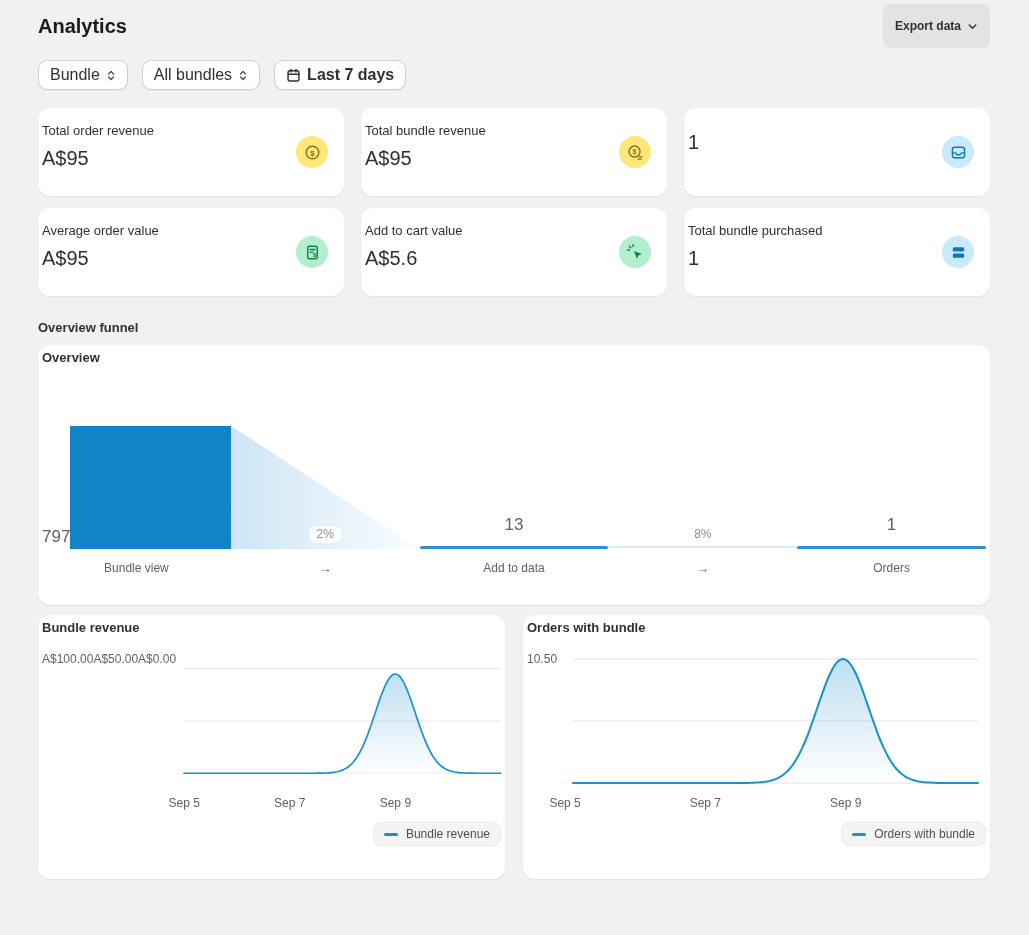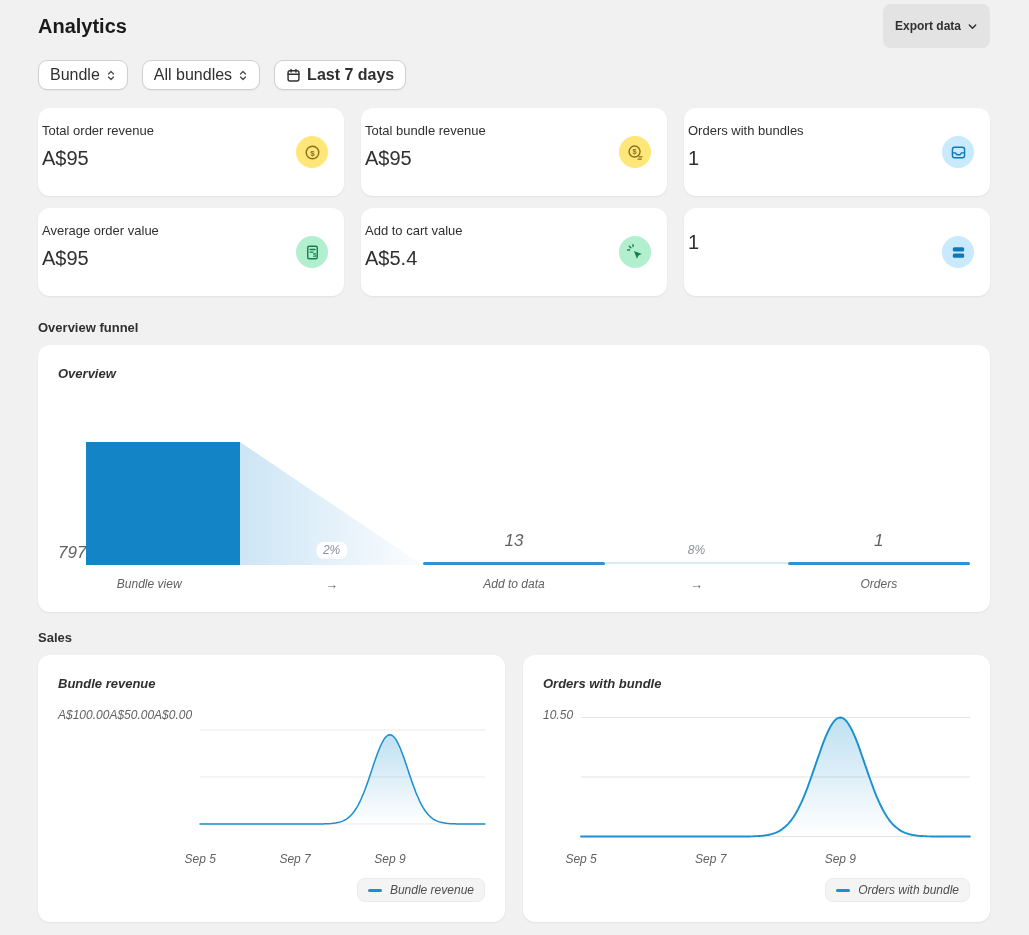--- a/index.html
+++ b/index.html
@@ -53,23 +53,22 @@
   }
   .micon svg { display:block; }
 
   
   .section-heading { font-size:13px; font-weight:700; color:#303030; }
   .heading-funnel { margin-top:24px; }
   .heading-sales { margin-top:18px; }
 
   
   .card {
-    background:#fff; border-radius:12px; padding:20px;
+    background:#fff; border-radius:12px; padding:4px;
     box-shadow:0 1px 2px rgba(26,26,26,0.07);
-    font-style:italic;
   }
   .funnel-card { margin-top:10px; min-height:260px; }
   .card-title { font-size:13px; font-weight:700; color:#303030; line-height:18px; }
   .funnel { position:relative; height:156px; margin-top:26px; }
   .fcol1 { position:absolute; left:0; top:0; bottom:0; width:20%; display:flex; flex-direction:row; align-items:flex-end; }
   .fval { font-size:17px; color:#616161; line-height:24px; }
   .fbar { width:100%; height:123px; margin-top:auto; }
   .ftri { position:absolute; left:20%; bottom:0; width:20%; height:123px; }
   .fval-mid { position:absolute; width:20%; bottom:12px; text-align:center; }
   .fv2 { left:40%; }
@@ -174,21 +173,20 @@
       <span class="micon" style="background-color: rgb(255, 230, 120); color: rgb(138, 110, 31);">
         <svg width="19" height="19" viewBox="0 0 20 20">
             <circle cx="9" cy="9" r="5.8" fill="none" stroke="currentColor" stroke-width="1.5"></circle>
             <text x="9" y="11.9" text-anchor="middle" font-size="7.8" font-weight="700" fill="currentColor" font-family="inherit">$</text>
             <path d="M13.6 14.6h3.2M12.8 17h3.2" fill="none" stroke="currentColor" stroke-width="1.5" stroke-linecap="round"></path>
           </svg>
       </span>
     </div>
 
     <div class="mcard">
-      <div class="mlabel">Orders with bundles</div>
       <div class="mvalue">1</div>
       <span class="micon" style="background-color: rgb(200, 234, 252); color: rgb(14, 120, 185);">
         <svg width="19" height="19" viewBox="0 0 20 20">
             <rect x="3.6" y="4.5" width="12.8" height="11" rx="2.4" fill="none" stroke="currentColor" stroke-width="1.5"></rect>
             <path d="M3.6 10.4h3.2l1.4 1.9h3.6l1.4-1.9h3.2" fill="none" stroke="currentColor" stroke-width="1.5" stroke-linejoin="round"></path>
           </svg>
       </span>
     </div>
 
     <div class="mcard">
@@ -198,30 +196,31 @@
         <svg width="19" height="19" viewBox="0 0 20 20">
             <rect x="5" y="3.4" width="10" height="13.2" rx="1.6" fill="none" stroke="currentColor" stroke-width="1.5"></rect>
             <path d="M7.4 6.8h5.2M7.4 9.6h3.2" fill="none" stroke="currentColor" stroke-width="1.4" stroke-linecap="round"></path>
             <text x="12.4" y="15.2" text-anchor="middle" font-size="6.4" font-weight="700" fill="currentColor" font-family="inherit">$</text>
           </svg>
       </span>
     </div>
 
     <div class="mcard">
       <div class="mlabel">Add to cart value</div>
-      <div class="mvalue">A$5.4</div>
+      <div class="mvalue">A$5.6</div>
       <span class="micon" style="background-color: rgb(178, 239, 206); color: rgb(18, 128, 77);">
         <svg width="19" height="19" viewBox="0 0 20 20">
             <path d="M8.4 8.4l8.2 3.1-3.5 1.6-1.6 3.5z" fill="currentColor"></path>
             <path d="M5.1 5.1 3.5 3.5M7.4 3.7V1.8M3.7 7.4H1.8" fill="none" stroke="currentColor" stroke-width="1.5" stroke-linecap="round"></path>
           </svg>
       </span>
     </div>
 
     <div class="mcard">
+      <div class="mlabel">Total bundle purchased</div>
       <div class="mvalue">1</div>
       <span class="micon" style="background-color: rgb(200, 234, 252); color: rgb(14, 120, 185);">
         <svg width="19" height="19" viewBox="0 0 20 20">
             <rect x="4" y="4.4" width="12" height="4.6" rx="1.6" fill="currentColor"></rect>
             <rect x="4" y="11" width="12" height="4.6" rx="1.6" fill="currentColor"></rect>
           </svg>
       </span>
     </div>
   </div>
 
@@ -260,21 +259,20 @@
 
     <div class="funnel-labels">
       <div class="flabel">Bundle view</div>
       <div class="farrow">→</div>
       <div class="flabel">Add to data</div>
       <div class="farrow">→</div>
       <div class="flabel">Orders</div>
     </div>
   </div>
 
-  <div class="section-heading heading-sales">Sales</div>
 
   <div class="sales-grid">
 
     <div class="card chart-card">
       <div class="card-title">Bundle revenue</div>
       <div class="chart-body">
         <div class="ylabels">
           <span>A$100.00</span>
           <span>A$50.00</span>
           <span>A$0.00</span>

